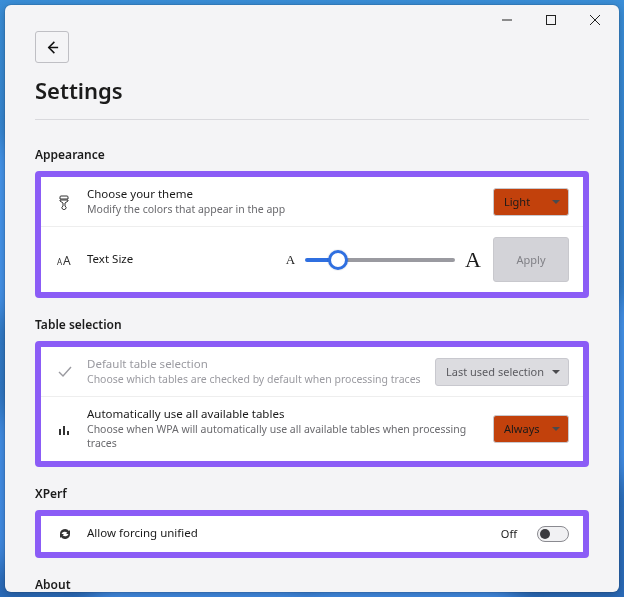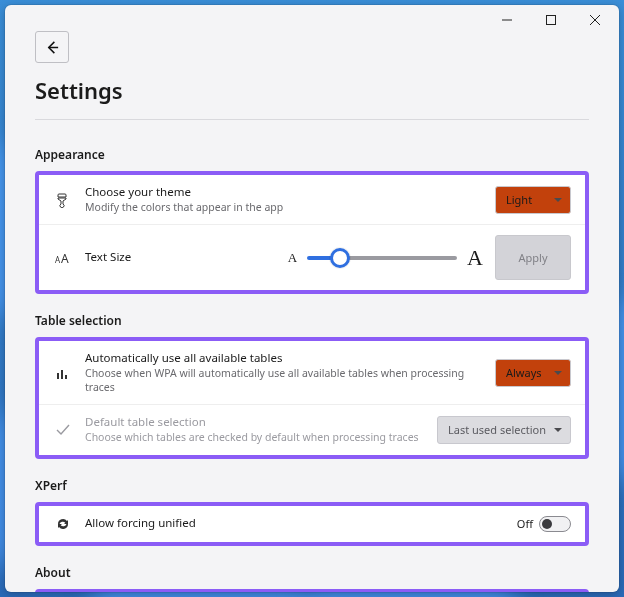--- a/index.html
+++ b/index.html
@@ -59,21 +59,21 @@
   }
   hr.head-div {
     border:none; border-top:1px solid #d9d9dd; margin-top:8px;
   }
 
   .section-title {
     font-size: 12px; font-weight: 600; color:#1b1b1b; margin-top:18px; margin-bottom:8px;
   }
 
   .card {
-    background: #fff; border: 4px solid #8b5cf6; border-radius: 4px;
+    background: #fff; border: 6px solid #8b5cf6; border-radius: 4px;
     margin-bottom: 6px;
   }
   .row {
     display:flex; align-items:center; padding: 10px 14px 10px 14px; gap:12px;
   }
   .row + .row { border-top: 1px solid #eee; }
   .row .icon {
     width: 20px; display:flex; align-items:center; justify-content:center;
     color:#333; flex-shrink:0;
   }
@@ -112,21 +112,21 @@
     position:relative;
   }
   .slider::after{
     content:""; position:absolute; left:22%; top:50%; transform:translate(-50%,-50%);
     width:14px;height:14px;border-radius:50%;
     background:#fff; border:3px solid #2f6fe0;
     box-shadow:0 0 0 1px rgba(0,0,0,0.05);
   }
 
   
-  .toggle-wrap{display:flex;align-items:center;gap:6px;}
+  .toggle-wrap{display:flex;align-items:center;gap:20px;}
   .toggle-label{font-size:11px;color:#1a1a1a;}
   .toggle{
     width:32px;height:16px;border-radius:10px;border:1px solid #8a8a90;
     background:#f1f1f3;position:relative;cursor:pointer;
   }
   .toggle::after{
     content:"";position:absolute;left:2px;top:50%;transform:translateY(-50%);
     width:10px;height:10px;border-radius:50%;background:#3a3a3e;
   }
 </style>
@@ -208,51 +208,51 @@
           <div class="slider"></div>
           <span class="a-big">A</span>
         </div>
         <button class="apply-btn">Apply</button>
       </div>
     </div>
 
     <div class="section-title">Table selection</div>
 
     <div class="card">
+      <div class="row disabled">
+        <span class="icon">
+          <svg viewBox="0 0 16 16">
+              <path d="M2 8l4 4 8-9" fill="none" stroke="currentColor" stroke-width="1.4"></path>
+            </svg>
+        </span>
+        <div class="texts">
+          <div class="title">Default table selection</div>
+          <div class="subtitle">Choose which tables are checked by default when processing traces</div>
+        </div>
+        <div class="dropdown disabled">
+          <span>Last used selection</span>
+        </div>
+      </div>
+
       <div class="row">
         <span class="icon">
           <svg viewBox="0 0 16 16">
               <rect x="2" y="8" width="2" height="6" fill="currentColor"></rect>
               <rect x="6" y="5" width="2" height="9" fill="currentColor"></rect>
               <rect x="10" y="10" width="2" height="4" fill="currentColor"></rect>
             </svg>
         </span>
         <div class="texts">
           <div class="title">Automatically use all available tables</div>
           <div class="subtitle">Choose when WPA will automatically use all available tables when processing traces</div>
         </div>
         <div class="dropdown">
           <span>Always</span>
         </div>
       </div>
-
-      <div class="row disabled">
-        <span class="icon">
-          <svg viewBox="0 0 16 16">
-              <path d="M2 8l4 4 8-9" fill="none" stroke="currentColor" stroke-width="1.4"></path>
-            </svg>
-        </span>
-        <div class="texts">
-          <div class="title">Default table selection</div>
-          <div class="subtitle">Choose which tables are checked by default when processing traces</div>
-        </div>
-        <div class="dropdown disabled">
-          <span>Last used selection</span>
-        </div>
-      </div>
     </div>
 
     <div class="section-title">XPerf</div>
 
     <div class="card">
       <div class="row">
         <span class="icon">
           <svg viewBox="0 0 16 16">
               <path d="M3 8a5 5 0 0 1 9-3l1-1v4h-4l1.3-1.3A3.5 3.5 0 0 0 4.5 8" fill="currentColor"></path>
               <path d="M13 8a5 5 0 0 1-9 3l-1 1V8h4l-1.3 1.3A3.5 3.5 0 0 0 11.5 8" fill="currentColor"></path>

